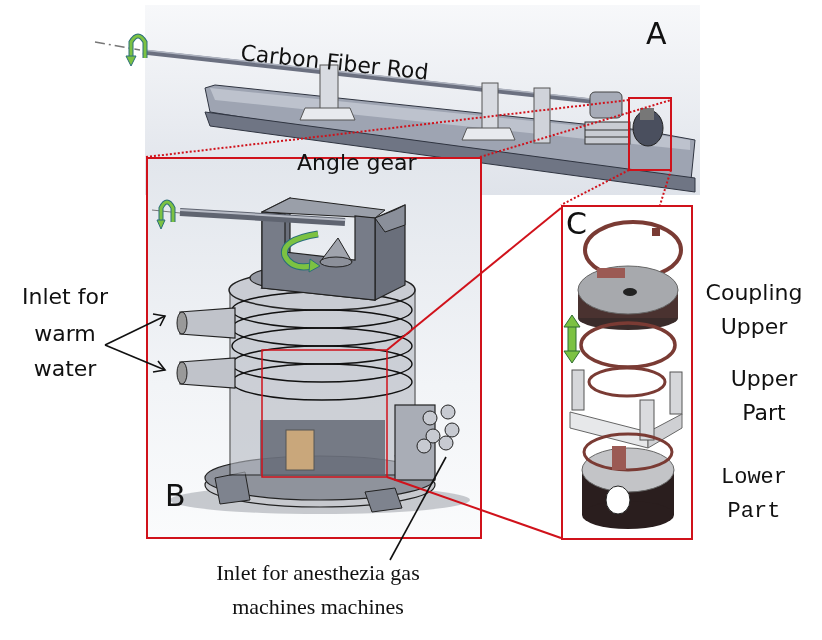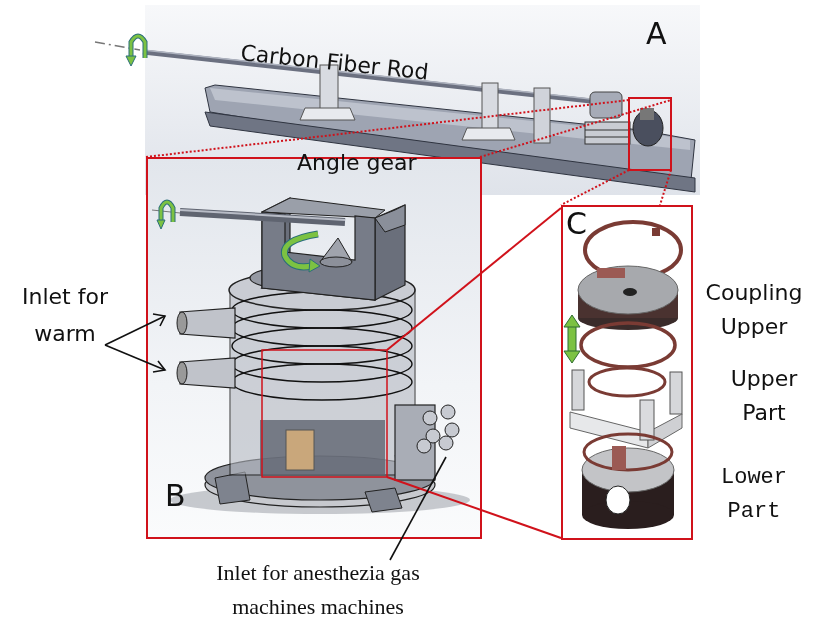--- a/index.html
+++ b/index.html
@@ -217,20 +217,21 @@
 
 <div class="lbl" style="left:242px;top:40px;transform:rotate(6deg);transform-origin:left top;">Carbon  Fiber Rod</div>
 <div class="letter" style="left:646px;top:18px;">A</div>
 <div class="lbl" style="left:297px;top:150px;">Angle gear</div>
 <div class="letter" style="left:165px;top:480px;">B</div>
 <div class="letter" style="left:566px;top:208px;">C</div>
 
 <div class="lbl center" style="left:10px;top:284px;width:110px;">
   <div>Inlet for</div>
   <div style="margin-top:11px">warm</div>
+  <div style="margin-top:9px">water</div>
 </div>
 
 <div class="lbl center" style="left:178px;top:560px;width:280px;font-family:Liberation Serif, serif;">
   <div>Inlet for anesthezia gas</div>
   <div style="margin-top:8px">machines machines</div>
 </div>
 
 <div class="lbl center" style="left:694px;top:280px;width:120px;">
   <div>Coupling</div>
   <div style="margin-top:8px">Upper</div>

